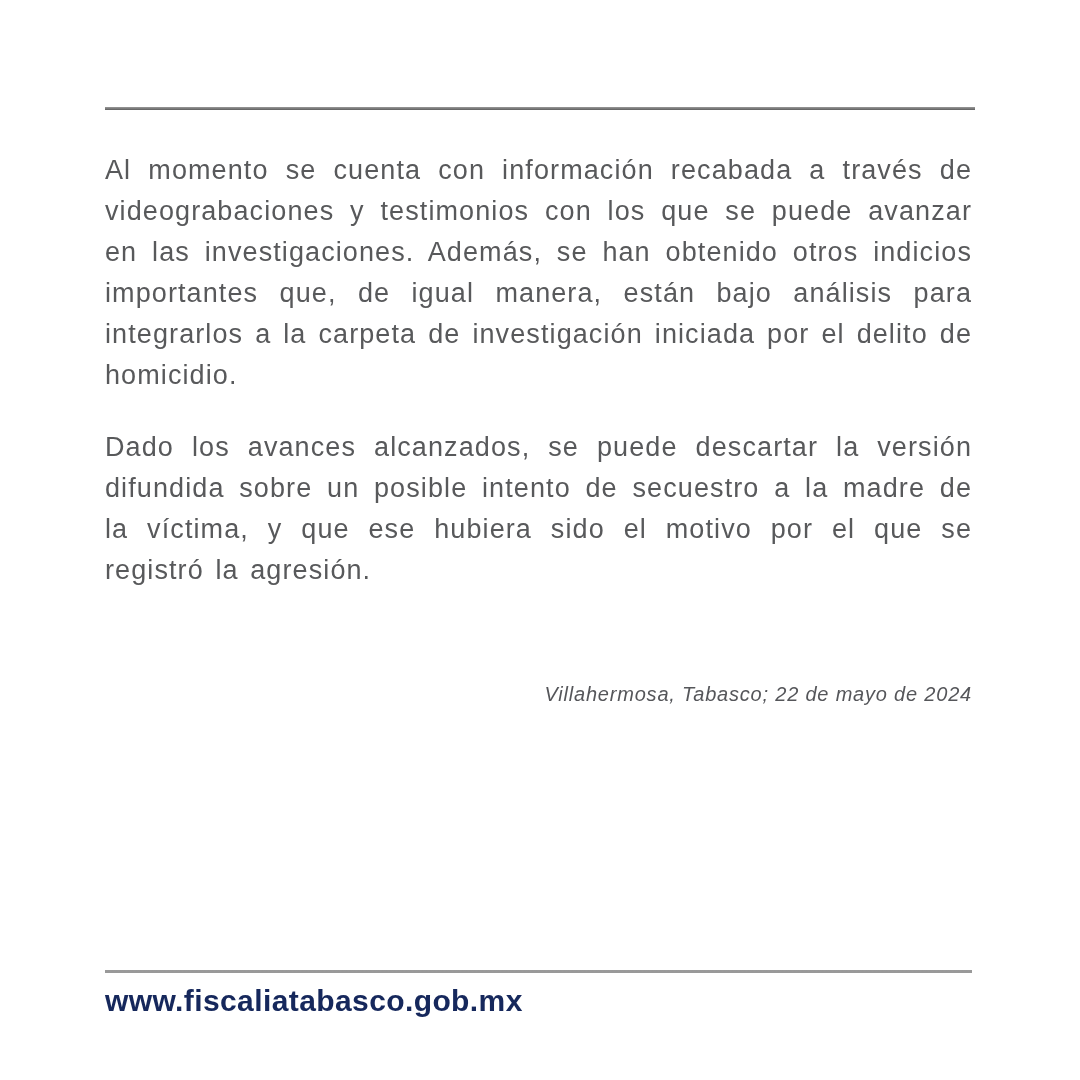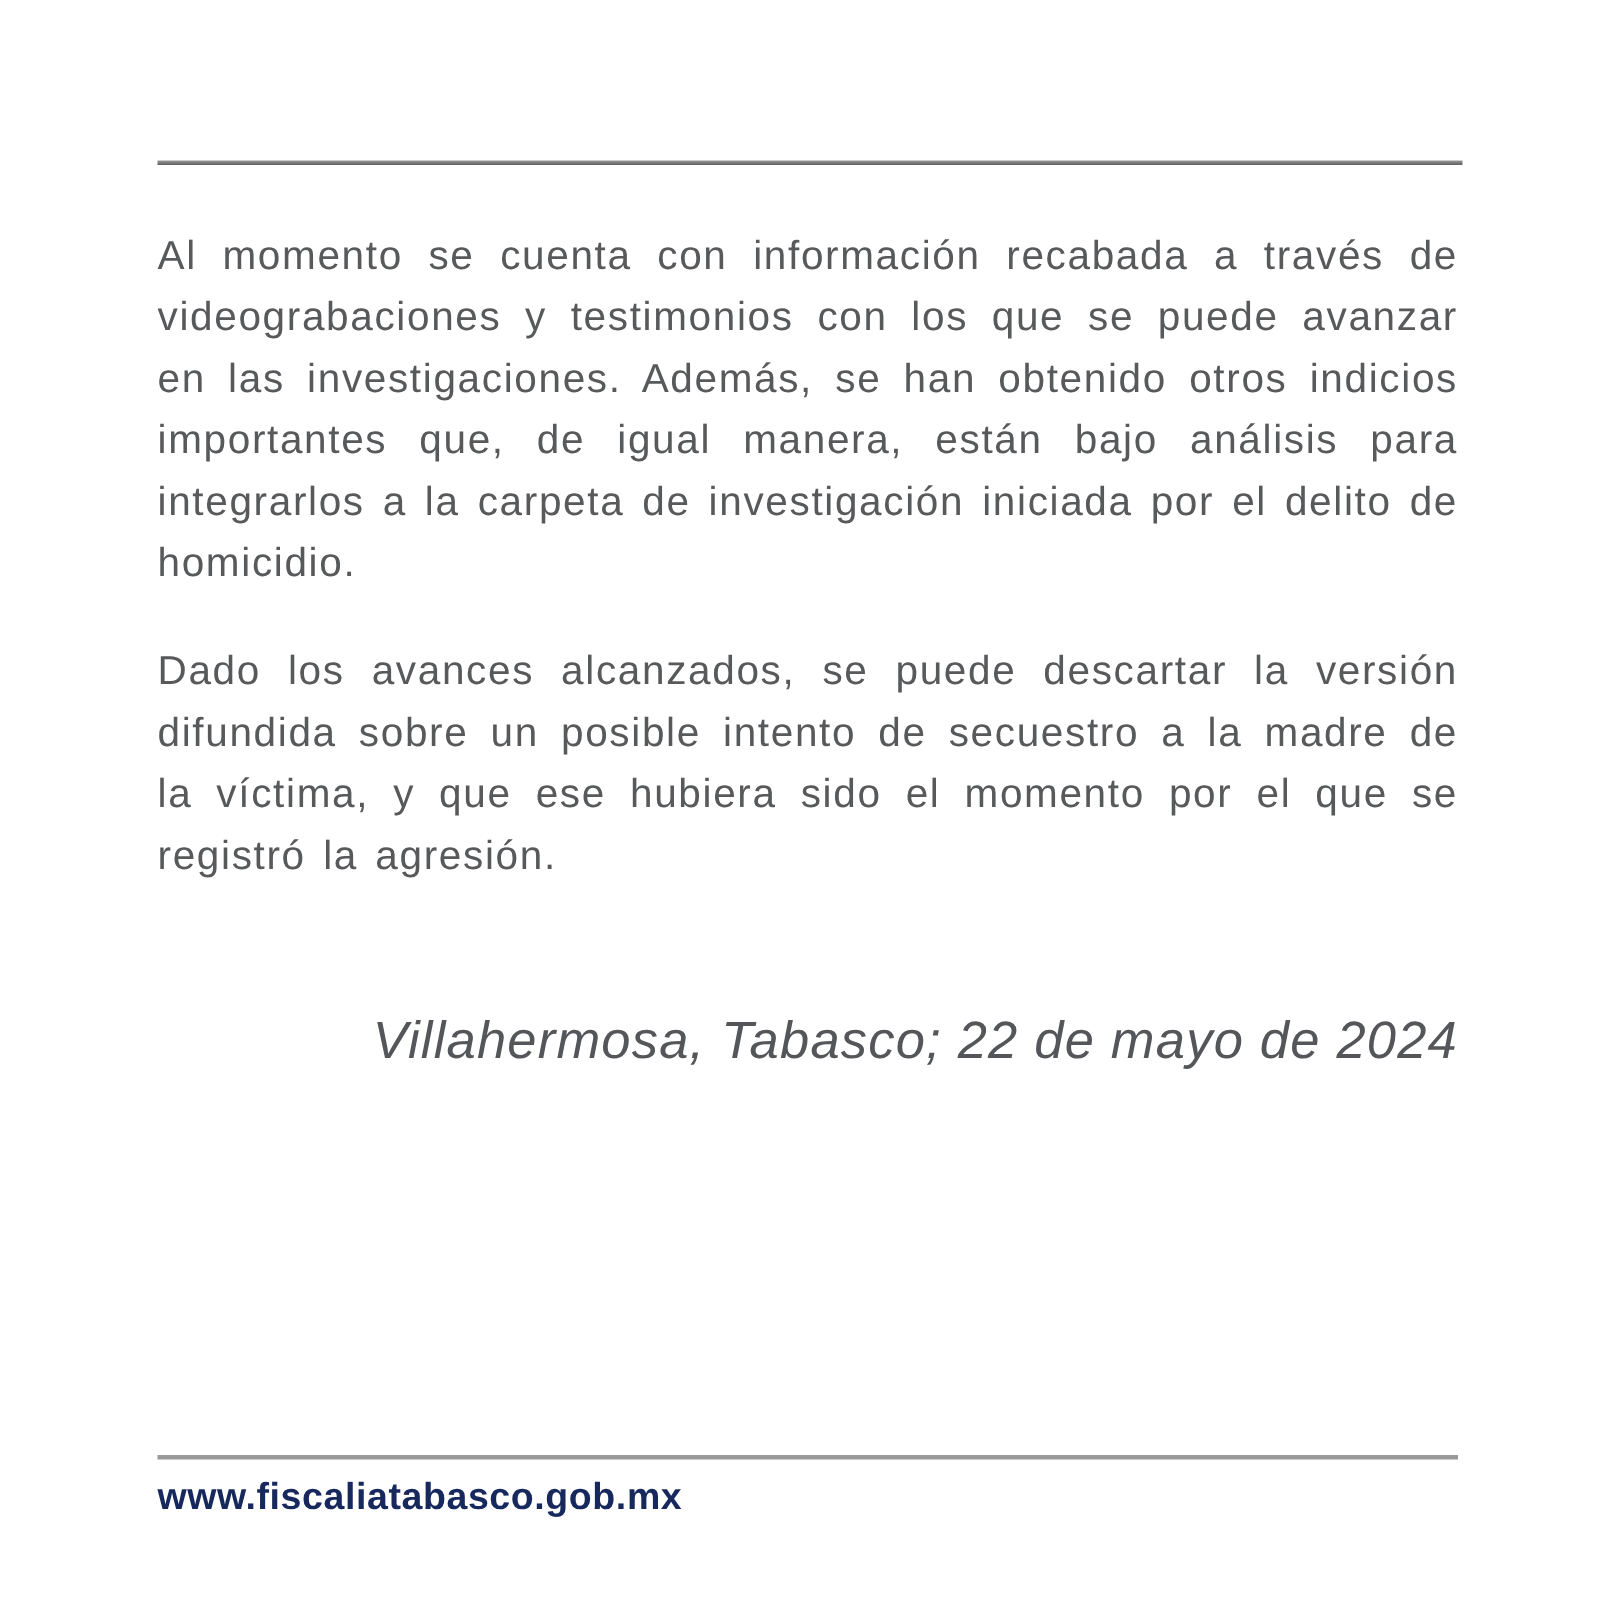--- a/index.html
+++ b/index.html
@@ -37,57 +37,57 @@
     word-spacing: 3px;
     color: #58595b;
     text-align: justify;
     text-justify: inter-word;
   }
   .content p:last-of-type {
     margin-bottom: 0;
   }
   .dateline {
     margin-top: 85px;
-    font-size: 35px;
+    font-size: 20px;
     line-height: 36px;
     letter-spacing: 0.8px;
     color: #55565a;
     font-style: italic;
     text-align: right;
   }
   .footer {
     position: absolute;
     left: 105px;
     right: 108px;
     top: 970px;
     border-top: 3px solid;
     border-image: linear-gradient(#9a9a9a, #5f5f5f) 1;
     padding-top: 11px;
     display: flex;
     justify-content: space-between;
     align-items: baseline;
   }
   .footer .website,
   .footer .handle {
-    font-size: 25px;
+    font-size: 30px;
     font-weight: bold;
     letter-spacing: 0.4px;
     color: #16285c;
   }
 </style>
 </head>
 <body>
 
 <div class="card">
 
   <div class="top-rule"></div>
 
   <div class="content">
     <p>Al momento se cuenta con información recabada a través de videograbaciones y testimonios con los que se puede avanzar en las investigaciones. Además, se han obtenido otros indicios importantes que, de igual manera, están bajo análisis para integrarlos a la carpeta de investigación iniciada por el delito de homicidio.</p>
-    <p>Dado los avances alcanzados, se puede descartar la versión difundida sobre un posible intento de secuestro a la madre de la víctima, y que ese hubiera sido el momento por el que se registró la agresión.</p>
+    <p>Dado los avances alcanzados, se puede descartar la versión difundida sobre un posible intento de secuestro a la madre de la víctima, y que ese hubiera sido el motivo por el que se registró la agresión.</p>
 
     <div class="dateline">Villahermosa, Tabasco; 22 de mayo de 2024</div>
   </div>
 
   <div class="footer">
     <span class="website">www.fiscaliatabasco.gob.mx</span>
   </div>
 
 </div>
 

